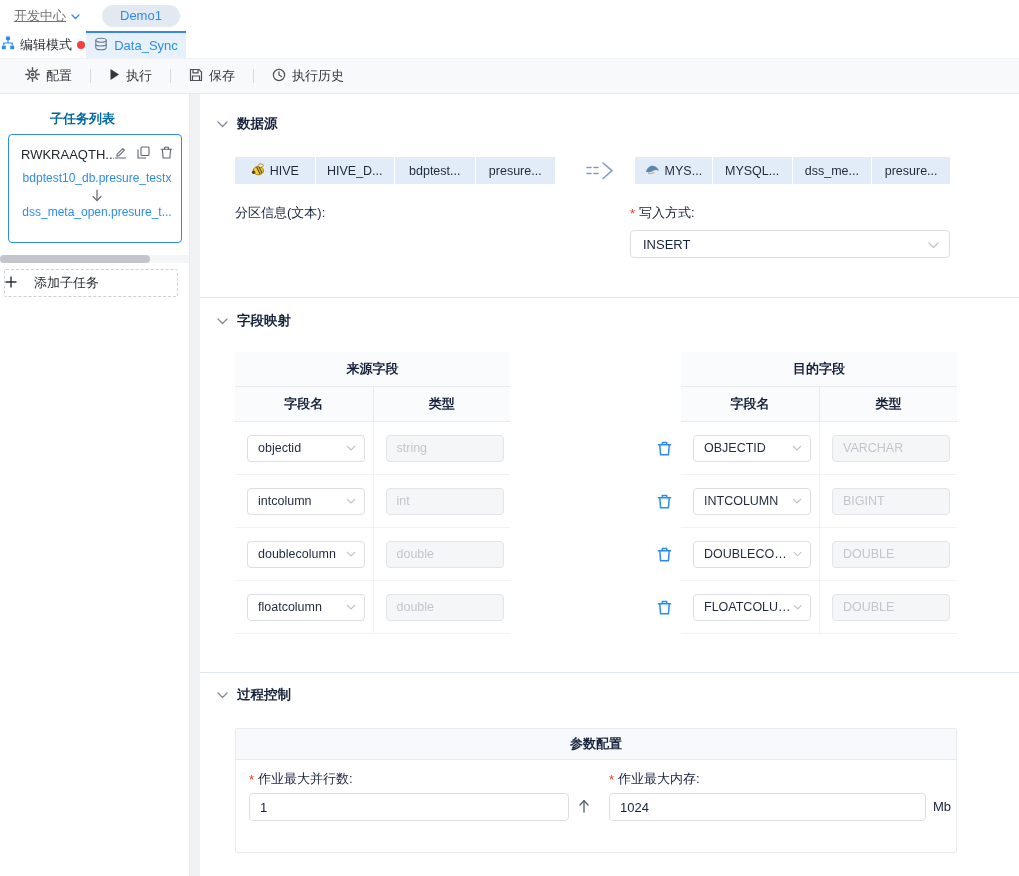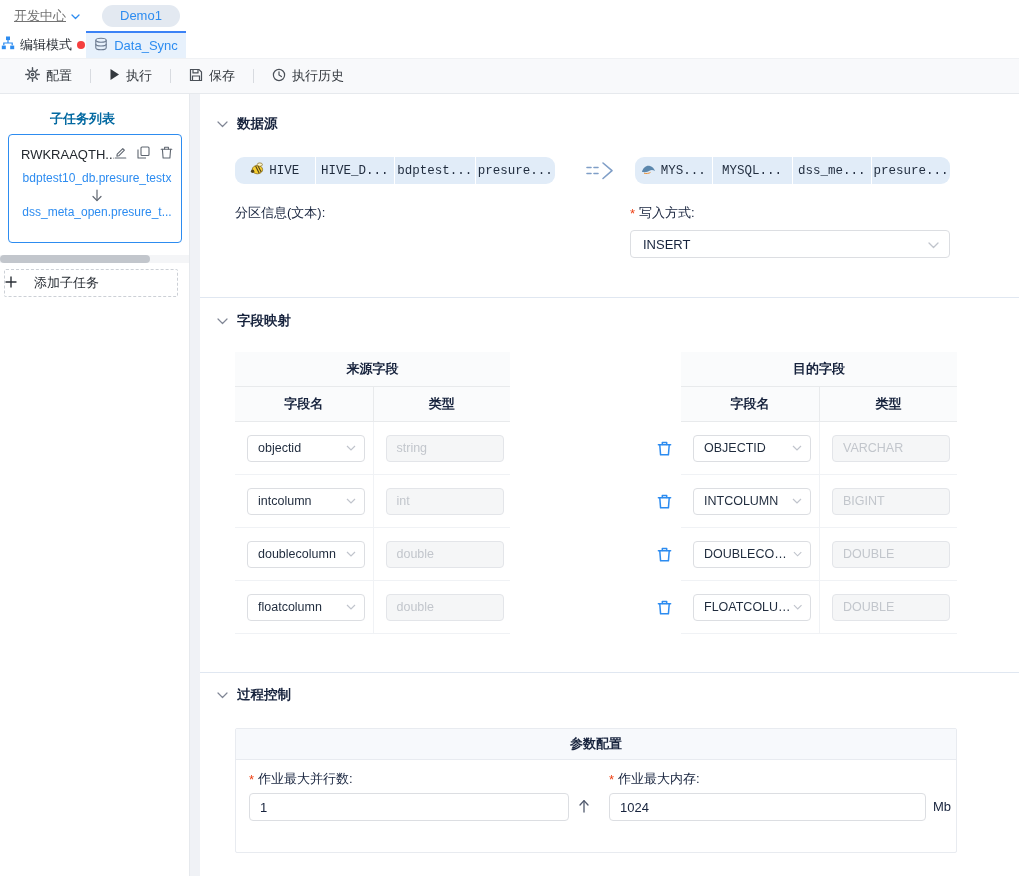--- a/index.html
+++ b/index.html
@@ -45,21 +45,21 @@
   .sb-scroll-track { position:absolute; left:0; top:161px; width:189px; height:8px; background:#f4f5f7; }
   .sb-scroll-thumb { position:absolute; left:0; top:0; width:150px; height:8px; border-radius:4px; background:#c2c6cc; cursor:pointer; }
   .add-btn { position:absolute; left:4px; top:175px; width:174px; height:28px; border:1px dashed #ccd0d6; border-radius:2px; background:#fff; display:flex; align-items:center; justify-content:flex-start; gap:17px; color:#2a2f36; cursor:pointer; }
 
   
   .sec-head { position:absolute; display:flex; align-items:center; gap:9px; }
   .sec-title { font-weight:700; font-size:13.5px; color:#17233d; }
   .sec-chevron { cursor:pointer; display:flex; }
 
   
-  .ds-group { position:absolute; display:flex; column-gap:1px; height:27px; border-radius:9px; overflow:hidden; cursor:pointer;font-family:Liberation Mono, monospace; }
+  .ds-group { position:absolute; display:flex; column-gap:1px; height:27px; border-radius:0; overflow:hidden; cursor:pointer; }
   .seg { background:#e1ecf8; display:flex; align-items:center; justify-content:center; gap:5px; font-size:12.5px; color:#1f2b3d; }
   .flow-arrow { position:absolute; display:flex; }
 
   .field-label { position:absolute; display:flex; align-items:center; gap:4px; color:#17233d; }
   .req { color:#ed4014; }
 
   .select-box { position:absolute; height:28px; background:#fff; border:1px solid #dcdee2; border-radius:4px; display:flex; align-items:center; justify-content:space-between; padding:0 10px 0 12px; cursor:pointer; color:#17233d; }
 
   .h-divider { position:absolute; left:0; width:819px; height:1px; background:#e0e7f1; }
 

